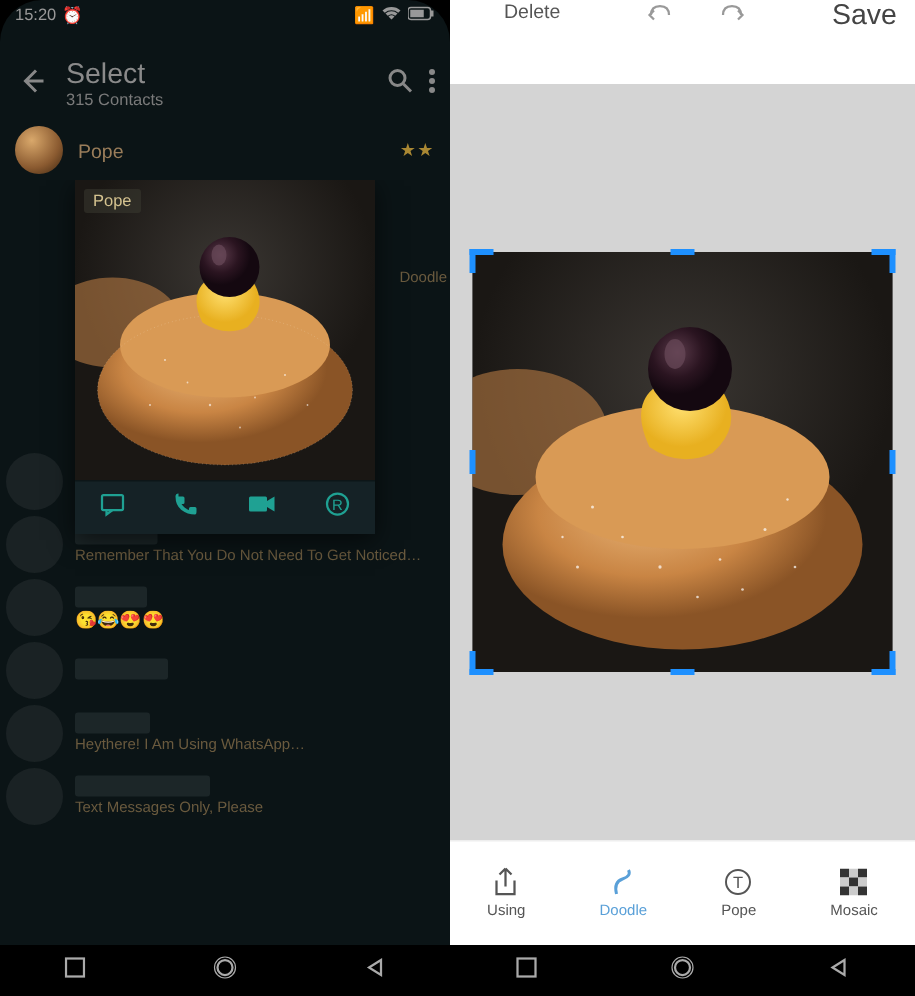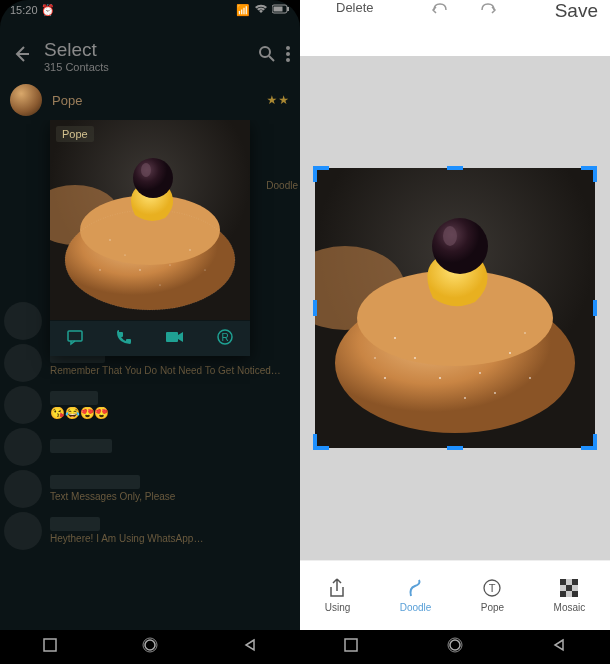--- a/index.html
+++ b/index.html
@@ -370,29 +370,29 @@
     </div>
     <div class="contact-row">
       <div class="avatar-circle"></div>
       <div class="contact-body">
           <div class="name-placeholder" style="width:62px"></div>
         </div>
     </div>
     <div class="contact-row">
       <div class="avatar-circle"></div>
       <div class="contact-body">
-        <div class="name-placeholder" style="width:90px"></div>
-        <div class="status-text">Text Messages Only, Please</div>
+        <div class="name-placeholder" style="width:50px"></div>
+        <div class="status-text">Heythere! I Am Using WhatsApp…</div>
       </div>
     </div>
     <div class="contact-row">
       <div class="avatar-circle"></div>
       <div class="contact-body">
-        <div class="name-placeholder" style="width:50px"></div>
-        <div class="status-text">Heythere! I Am Using WhatsApp…</div>
+        <div class="name-placeholder" style="width:90px"></div>
+        <div class="status-text">Text Messages Only, Please</div>
       </div>
     </div>
   </div>
 
   <div class="nav-bar">
     <span><svg width="14" height="14">
           <rect x="1" y="1" width="12" height="12" fill="none" stroke="#aaa" stroke-width="1.5"></rect>
         </svg></span>
     <span><svg width="16" height="16">
           <circle cx="8" cy="8" r="5" fill="none" stroke="#aaa" stroke-width="1.5"></circle>

